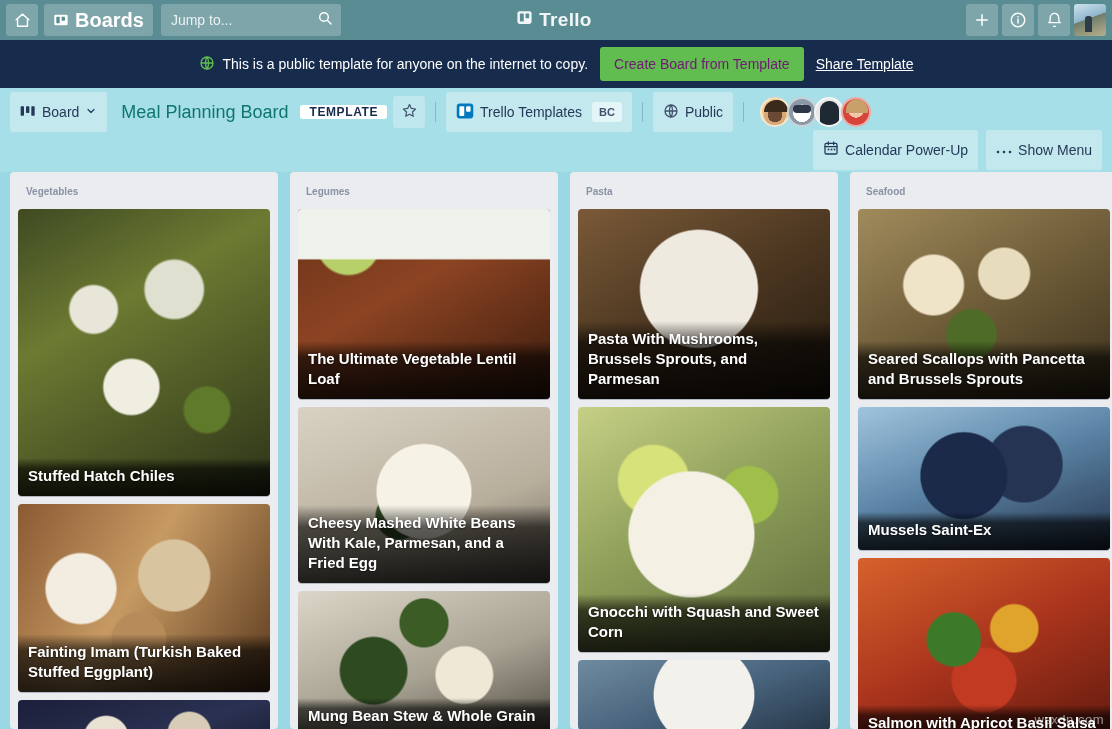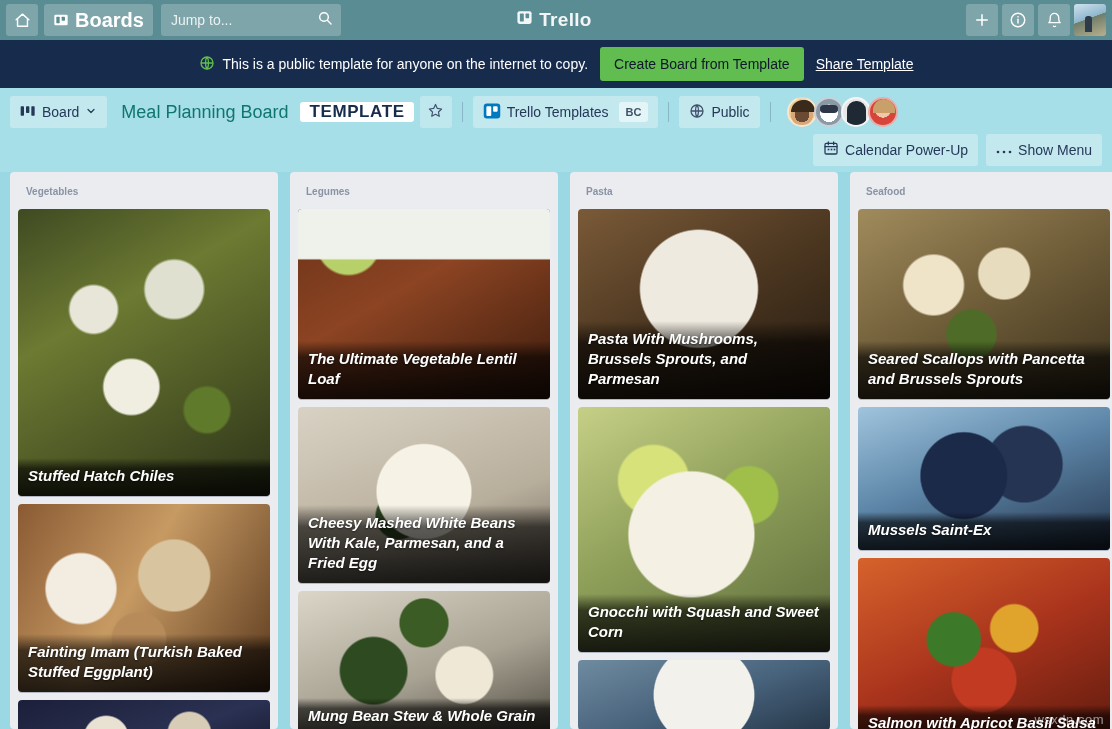--- a/index.html
+++ b/index.html
@@ -97,21 +97,21 @@
     display: flex;
     align-items: center;
     justify-content: center;
     gap: 12px;
     color: #ffffff;
     font-size: 14px;
   }
   #banner-text-wrap { display: flex; align-items: center; gap: 8px; }
   #create-board-btn {
     background: #61bd4f;
-    color: #0f172a;
+    color: #701a75;
     font-size: 14px;
     font-weight: normal;
     padding: 9px 14px;
     border: none;
     border-radius: 3px;
     cursor: pointer;
     font-family: "Liberation Sans", sans-serif;
   }
   #share-template-link {
     color: #ffffff;
@@ -125,21 +125,21 @@
     background: #a7dfe8;
     padding: 8px 10px 0 10px;
   }
   #board-header-row1 {
     display: flex;
     align-items: center;
     gap: 6px;
     height: 32px;
   }
   .hdr-btn {
-    height: 32px;
+    height: 40px;
     display: flex;
     align-items: center;
     gap: 6px;
     background: rgba(255,255,255,0.32);
     border-radius: 3px;
     padding: 0 10px;
     color: #253858;
     font-size: 14px;
     cursor: pointer;
     white-space: nowrap;
@@ -147,21 +147,21 @@
   #board-title {
     font-size: 18px;
     font-weight: normal;
     color: #0f766e;
     padding: 0 6px 0 8px;
     white-space: nowrap;
   }
   #template-badge {
     background: #ffffff;
     color: #172b4d;
-    font-size: 17px;
+    font-size: 12px;
     font-weight: bold;
     letter-spacing: .6px;
     border-radius: 3px;
     padding: 0 9px;
   }
   #star-btn {
     width: 32px; height: 32px;
     display: flex; align-items: center; justify-content: center;
     background: rgba(255,255,255,0.28);
     border-radius: 3px;
@@ -241,21 +241,20 @@
     box-shadow: 0 1px 0 rgba(9,30,66,0.25);
     overflow: hidden;
     position: relative;
     cursor: pointer;
   }
   .card-cover {
     width: 100%;
     position: relative;
     display: flex;
     align-items: flex-end;
-    font-style: italic;
   }
   .card-title {
     position: relative;
     width: 100%;
     color: #ffffff;
     font-size: 15px;
     font-weight: bold;
     line-height: 20px;
     padding: 8px 10px 10px 10px;
     background: linear-gradient(180deg, rgba(0,0,0,0) 0%, rgba(0,0,0,0.62) 28%, rgba(0,0,0,0.82) 100%);

